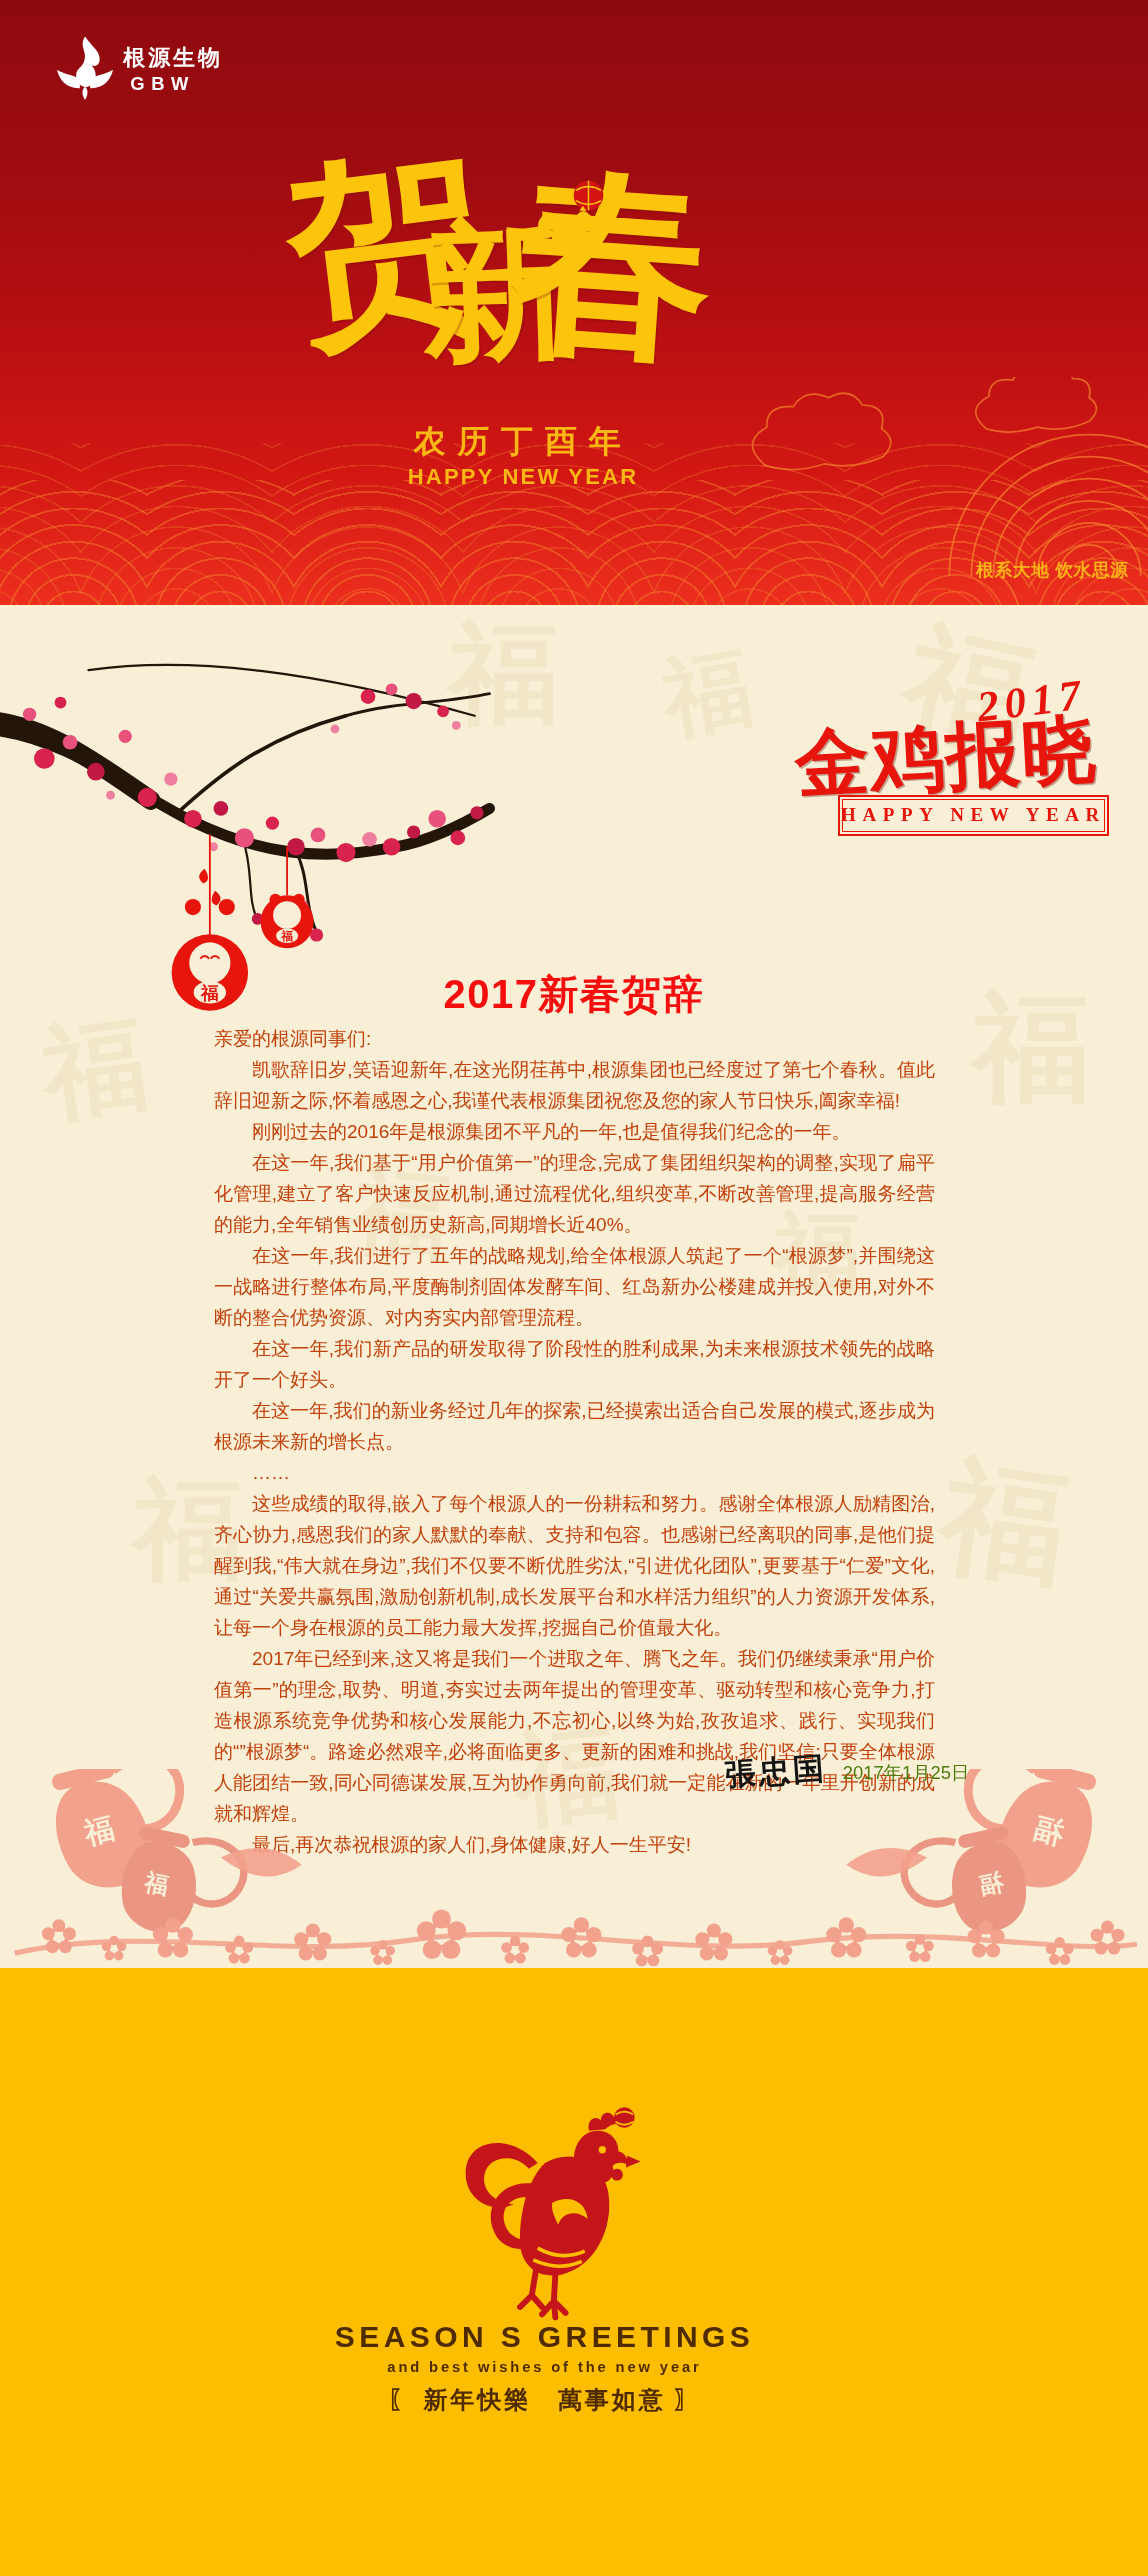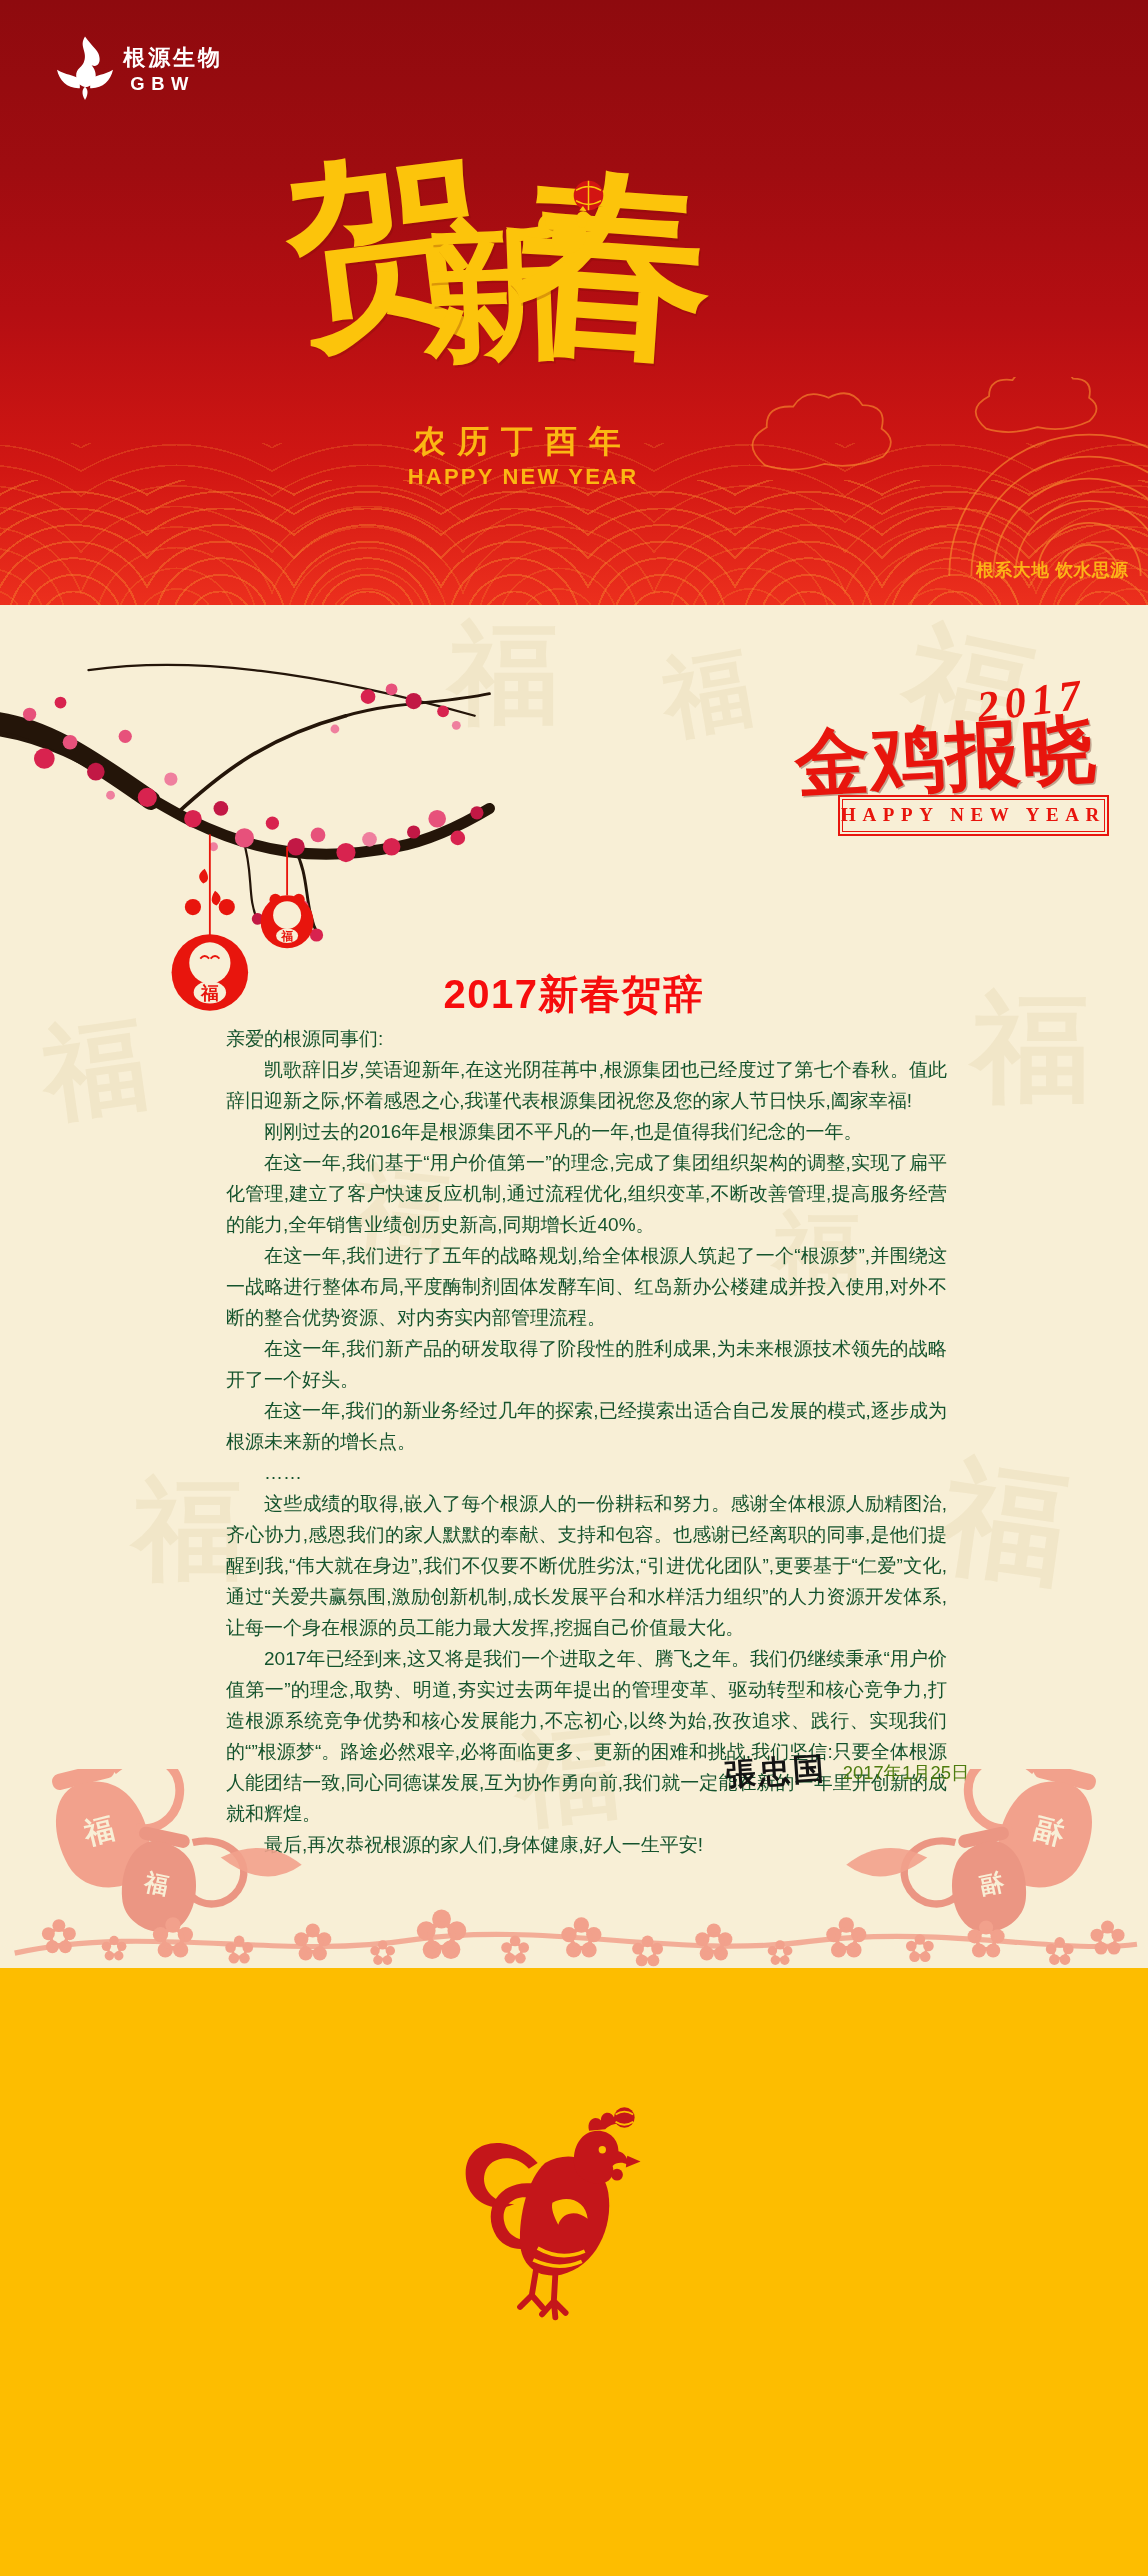--- a/index.html
+++ b/index.html
@@ -52,21 +52,21 @@
   .badge-year{position:absolute;right:35px;top:0;font-family:"Liberation Serif",serif;font-style:italic;
     font-weight:bold;font-size:43px;color:#e8150d;letter-spacing:5.9px;transform:rotate(-7deg);}
   .badge-callig{position:absolute;left:4.4px;top:32px;font-size:74px;font-weight:900;color:#e8150d;
     white-space:nowrap;letter-spacing:1.5px;transform:rotate(-3deg);text-shadow:1.5px 1.5px 0 rgba(90,20,10,.35);}
   .badge-box{position:absolute;left:47px;top:119px;width:267px;border:2.2px solid #e8150d;
     outline:0.7px solid #e8150d;outline-offset:-5.9px;padding:7.4px 0;text-align:center;
     font-family:"Liberation Serif",serif;font-weight:bold;font-size:19px;letter-spacing:6.6px;color:#e8150d;}
   .letter-title{position:absolute;left:0;top:362px;width:1148px;text-align:center;
     font-size:40px;font-weight:bold;color:#f60d0d;letter-spacing:1.5px;}
   .letter-body{position:absolute;left:214px;top:418px;width:721px;font-size:19px;line-height:31px;
-    color:#14532d;text-align:justify;margin-left:12px;}
+    color:#c2410c;text-align:justify;}
   .letter-body p{margin:0;}
   .letter-body .para{text-indent:2em;}
   .signature{position:absolute;left:725px;top:1146px;display:flex;align-items:center;gap:16px;}
   .sig-name{font-size:31px;font-weight:900;color:#141414;font-family:"Liberation Serif",serif;
     transform:rotate(-4deg);letter-spacing:2.9px;}
   .sig-date{font-size:18.4px;color:#4d7c0f;}
   .papercut{position:absolute;left:0;bottom:0;}
 
   
   .sec-footer{position:absolute;left:0;top:1968px;width:1148px;height:608px;background:#fdbd00;overflow:hidden;}
@@ -299,16 +299,21 @@
       </g>
       <circle cx="206" cy="78" r="5" fill="#fdbd00"></circle>
       <path d="M224,30 q12,-8 24,0 M224,40 q12,8 24,0" stroke="#fdbd00" stroke-width="2.5" fill="none"></path>
       <path d="M138,150 C160,138 184,148 186,172 C172,160 152,162 146,180 C140,168 136,158 138,150 Z" fill="#fdbd00"></path>
       <path d="M118,212 q32,18 64,4 M112,228 q34,16 66,2" stroke="#fdbd00" stroke-width="5" fill="none"></path>
       <g stroke="#c4161a" stroke-width="8" stroke-linecap="round" fill="none">
         <path d="M142,248 L140,284 L124,302 M140,284 L156,300 M140,284 L142,306"></path>
         <path d="M116,240 L110,276 L94,292 M110,276 L124,292"></path>
       </g>
     </svg>
+    <div class="footer-text">
+      <div class="f-head">SEASON S GREETINGS</div>
+      <div class="f-sub">and best wishes of the new year</div>
+      <div class="f-bless">〖 新年快樂　萬事如意 〗</div>
+    </div>
   </div>
 
 </div>
 
 
 </body></html>

